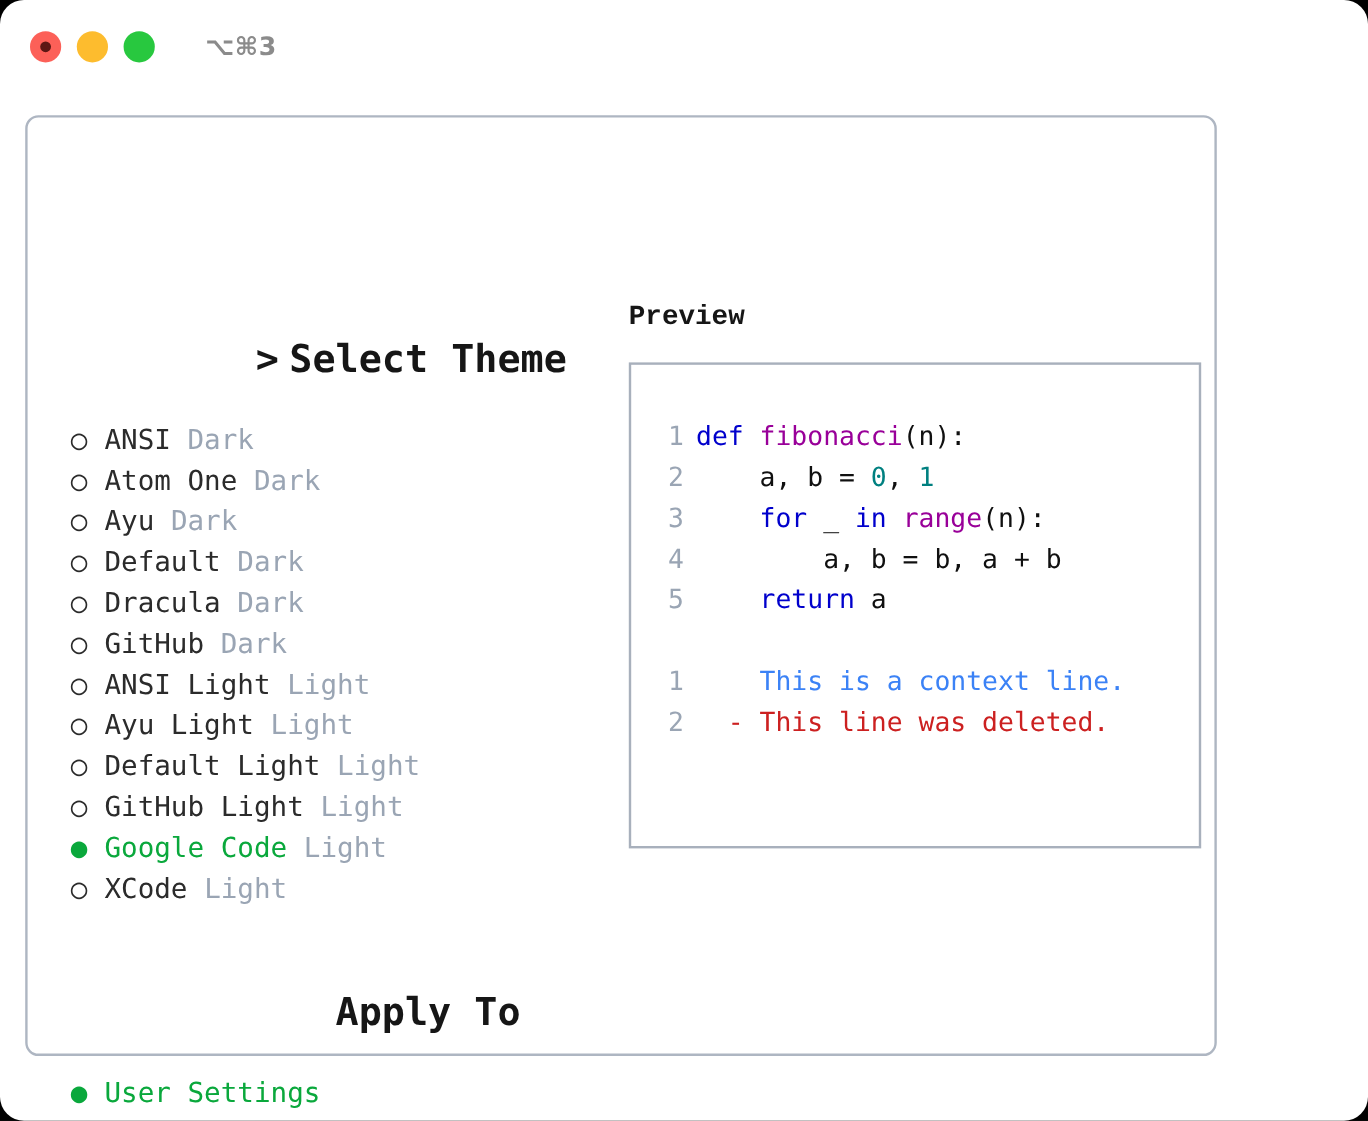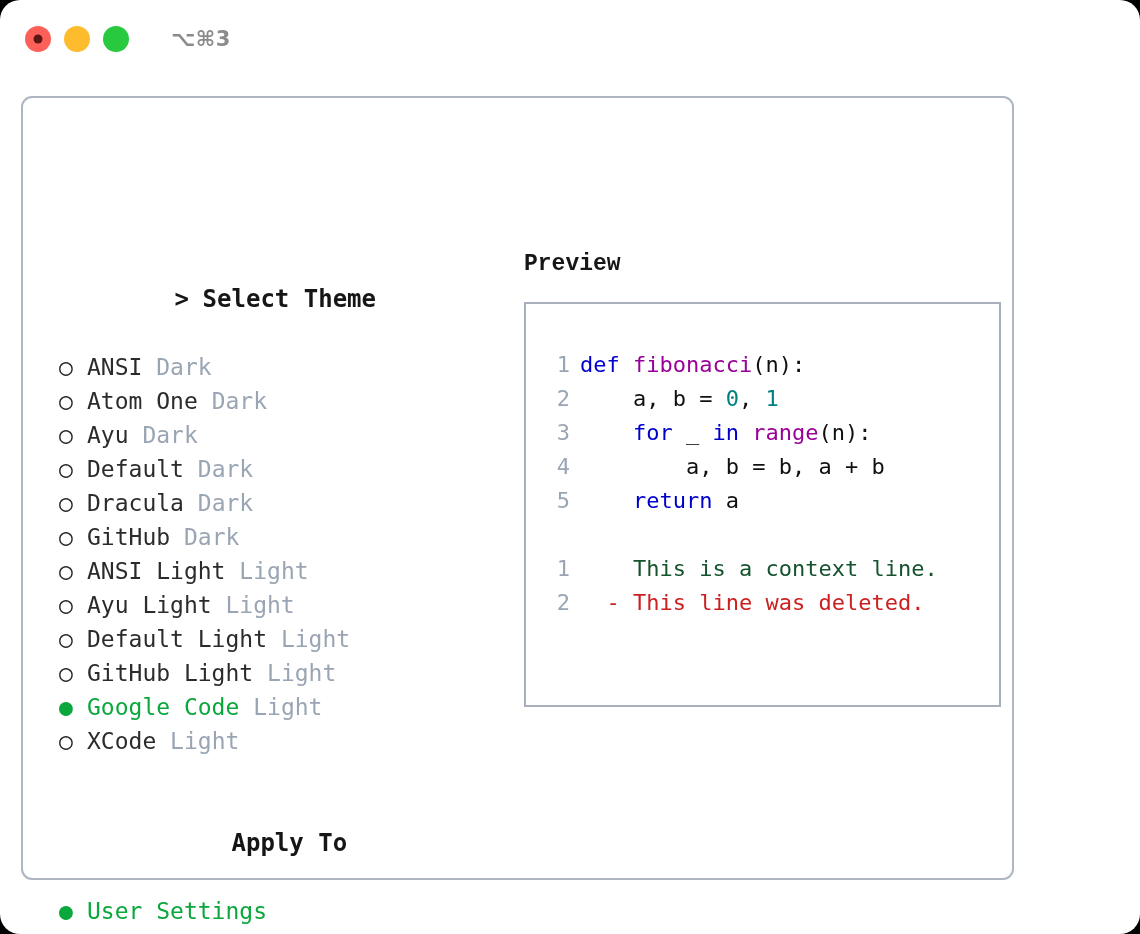--- a/index.html
+++ b/index.html
@@ -78,21 +78,21 @@
   }
 
   
   #left-col {
     position: absolute;
     left: 36px; top: 150px;
     width: 440px;
   }
 
   .section-header {
-    font-size: 24px;
+    font-size: 32px;
     font-weight: bold;
     color: #161616;
     line-height: 34px;
     white-space: pre;
   }
   .section-header .prefix { display: inline-block; width: 28px; }
 
   .opt-row {
     font-size: 23px;
     line-height: 34px;
@@ -147,21 +147,21 @@
     color: #9aa5b4;
     margin-right: 10px;
   }
   .code-gap { height: 34px; }
 
   .tok-kw   { color: #0000cc; text-align: right; }
   .tok-fn   { color: #990099; margin-top: 48px; }
   .tok-num  { color: #008080; }
   .tok-pln  { color: #101010; }
 
-  .diff-ctx { color: #14532d; }
+  .diff-ctx { color: #3b82f6; }
   .diff-del { color: #cc2020; }
   .diff-add { color: #00cc00; }
 </style>
 </head>
 <body>
 
 <div id="app-window">
 
   <div id="titlebar">
     <div class="traffic-lights">

